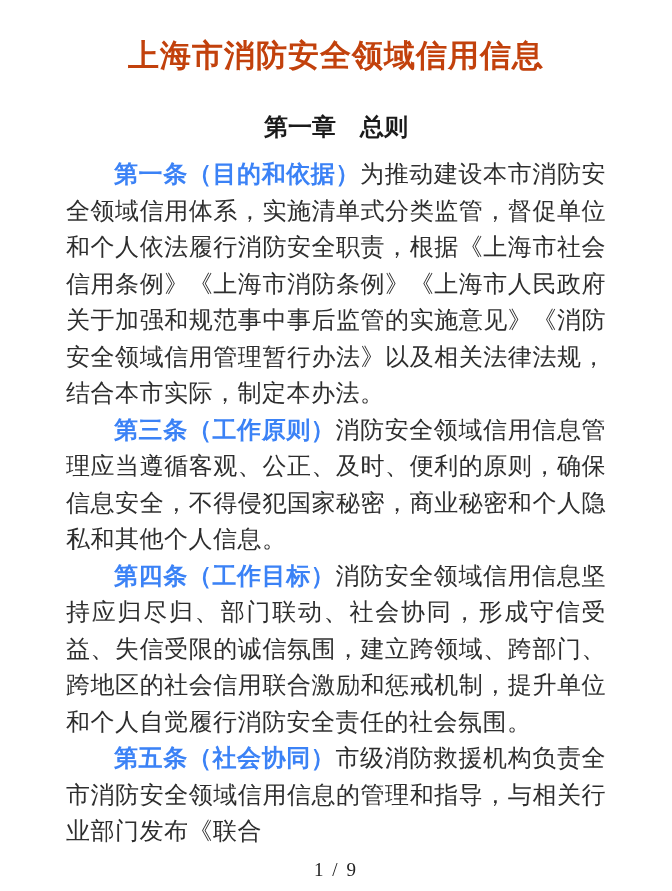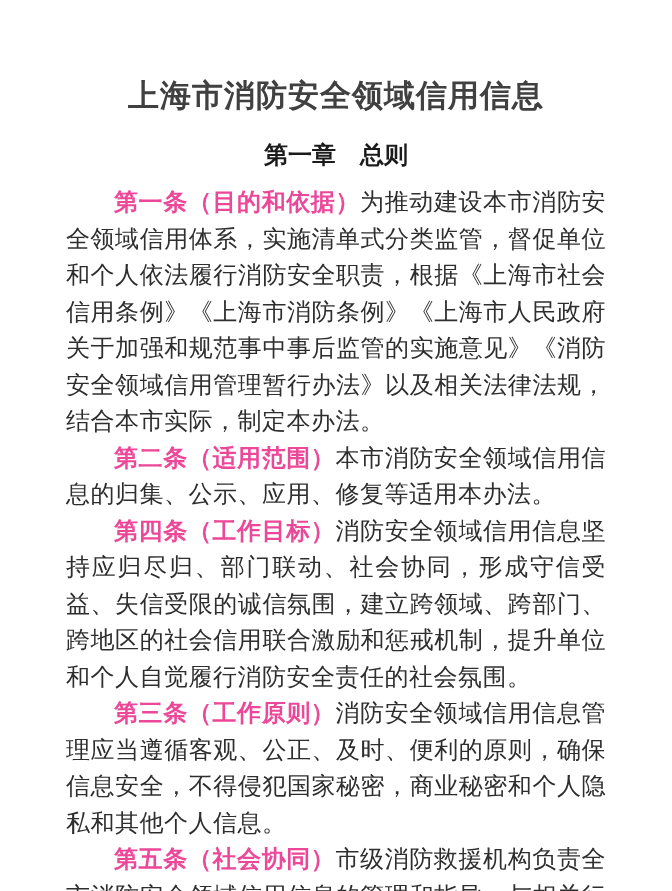--- a/index.html
+++ b/index.html
@@ -14,27 +14,26 @@
     background: #ffffff;
     overflow: hidden;
     font-family: "Liberation Serif", "DejaVu Serif", serif;
   }
   .doc-title {
     padding-top: 36px;
     text-align: center;
     font-size: 31px;
     line-height: 40px;
     font-weight: 700;
-    color: #404040;
+    color: #c2410c;
     letter-spacing: 1px;
     font-family: "Liberation Serif", "DejaVu Serif", serif;
-    margin-top: 40px;
   }
   .chapter-heading {
-    margin-top: 24px;
+    margin-top: 36px;
     text-align: center;
     font-size: 24px;
     line-height: 30px;
     font-weight: 700;
     color: #1b1b1b;
     font-family: "Liberation Sans", "DejaVu Sans", sans-serif;
   }
   .content {
     width: 540px;
     margin: 14px auto 0 auto;
@@ -45,21 +44,21 @@
     text-justify: inter-ideograph;
     letter-spacing: 0.5px;
   }
   .content p {
     margin: 0;
     padding: 0;
     text-indent: 2em;
   }
   .article-lead {
     font-weight: 700;
-    color: #ec4899;
+    color: #3b82f6;
     font-family: Liberation Sans, sans-serif;
   }
   .page-footer {
     position: absolute;
     bottom: 10px;
     left: 0;
     width: 100%;
     text-align: center;
     font-size: 19px;
     color: #222222;
@@ -73,20 +72,20 @@
 <div class="page">
 
   <div class="doc-title">
     <div>上海市消防安全领域信用信息</div>
   </div>
 
   <div class="chapter-heading">第一章　总则</div>
 
   <div class="content">
     <p><span class="article-lead">第一条（目的和依据）</span><span>为推动建设本市消防安全领域信用体系，实施清单式分类监管，督促单位和个人依法履行消防安全职责，根据《上海市社会信用条例》《上海市消防条例》《上海市人民政府关于加强和规范事中事后监管的实施意见》《消防安全领域信用管理暂行办法》以及相关法律法规，结合本市实际，制定本办法。</span></p>
-    <p><span class="article-lead">第二条（适用范围）</span><span>本市消防安全领域信用信息的归集、公示、应用、修复等适用本办法。</span></p>
+    <p><span class="article-lead">第三条（工作原则）</span><span>消防安全领域信用信息管理应当遵循客观、公正、及时、便利的原则，确保信息安全，不得侵犯国家秘密，商业秘密和个人隐私和其他个人信息。</span></p>
     <p><span class="article-lead">第四条（工作目标）</span><span>消防安全领域信用信息坚持应归尽归、部门联动、社会协同，形成守信受益、失信受限的诚信氛围，建立跨领域、跨部门、跨地区的社会信用联合激励和惩戒机制，提升单位和个人自觉履行消防安全责任的社会氛围。</span></p>
-    <p><span class="article-lead">第三条（工作原则）</span><span>消防安全领域信用信息管理应当遵循客观、公正、及时、便利的原则，确保信息安全，不得侵犯国家秘密，商业秘密和个人隐私和其他个人信息。</span></p>
     <p><span class="article-lead">第五条（社会协同）</span><span>市级消防救援机构负责全市消防安全领域信用信息的管理和指导，与相关行业部门发布《联合</span></p>
   </div>
 
+  <div class="page-footer">1 / 9</div>
 
 </div>
 
 </body></html>

